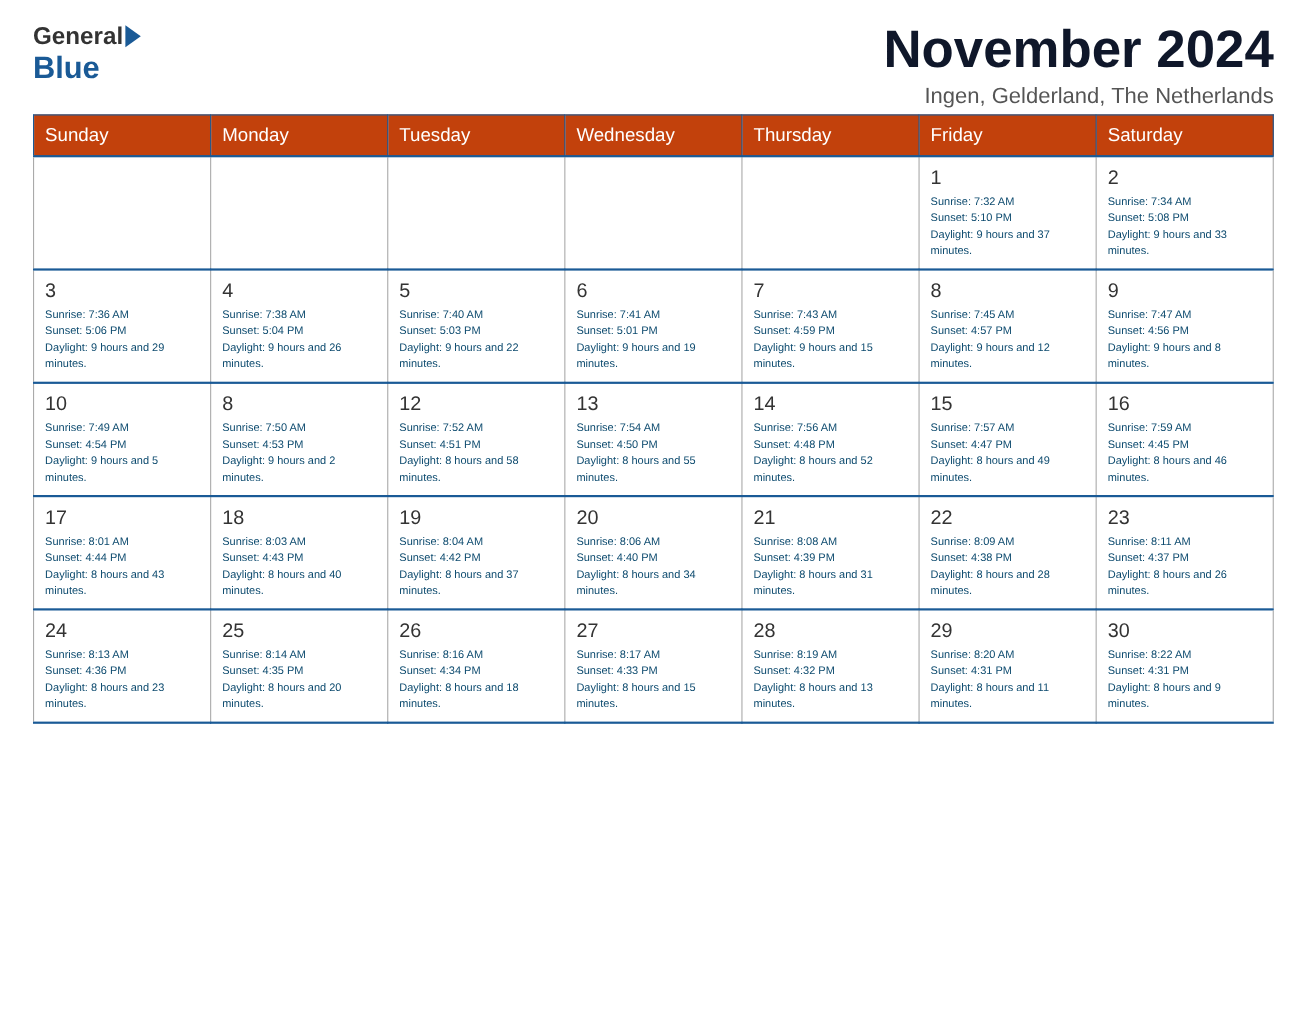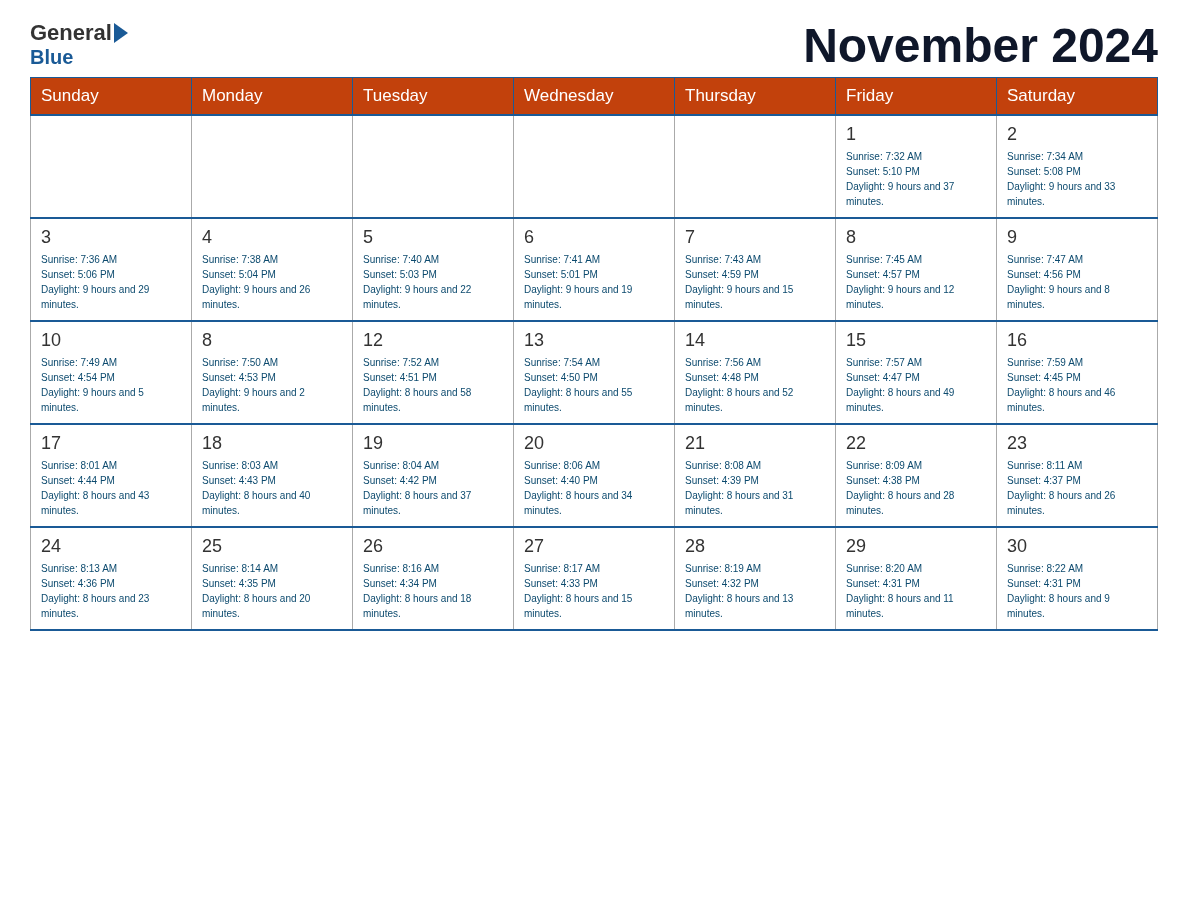--- a/index.html
+++ b/index.html
@@ -31,21 +31,21 @@
     .logo-general { color: #333; font-weight: bold; }
     .logo-arrow {
       width: 0;
       height: 0;
       border-left: 14px solid #1a5a96;
       border-top: 10px solid transparent;
       border-bottom: 10px solid transparent;
       margin-left: 2px;
       margin-right: 2px;
     }
-    .logo-blue { color: #1a5a96; font-weight: bold; font-size: 20px; }
+    .logo-blue { color: #1a5a96; font-weight: bold; font-size: 28px; }
     .title-section {
       text-align: right;
     }
     .month-title {
       font-size: 48px;
       font-weight: bold;
       color: #0f172a;
       line-height: 1.1;
     }
     .subtitle {
@@ -97,20 +97,21 @@
 <div class="header">
   <div class="logo">
     <div class="logo-top">
       <span class="logo-general">General</span>
       <div class="logo-arrow"></div>
     </div>
     <span class="logo-blue">Blue</span>
   </div>
   <div class="title-section">
     <div class="month-title">November 2024</div>
+    <div class="subtitle">Ingen, Gelderland, The Netherlands</div>
   </div>
 </div>
 
 <table class="calendar">
   <thead>
     <tr>
     <th>Sunday</th>
         <th>Monday</th>
         <th>Tuesday</th>
         <th>Wednesday</th>

